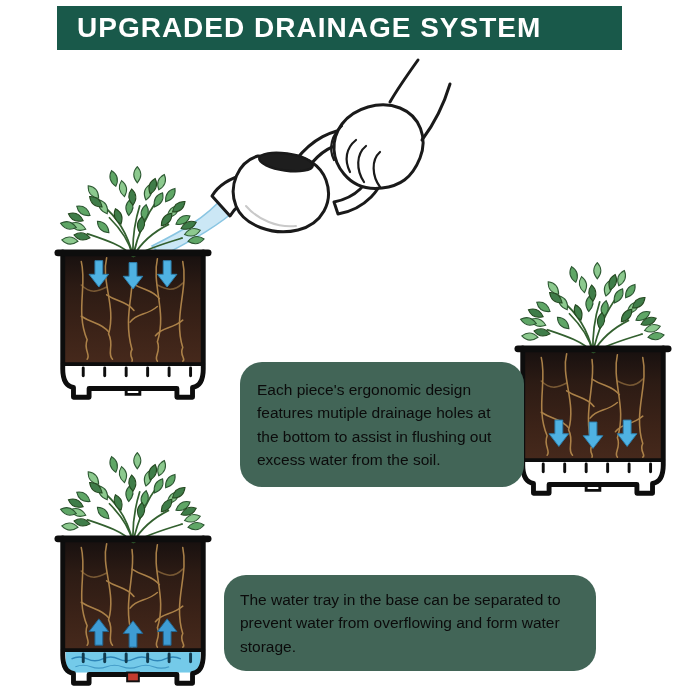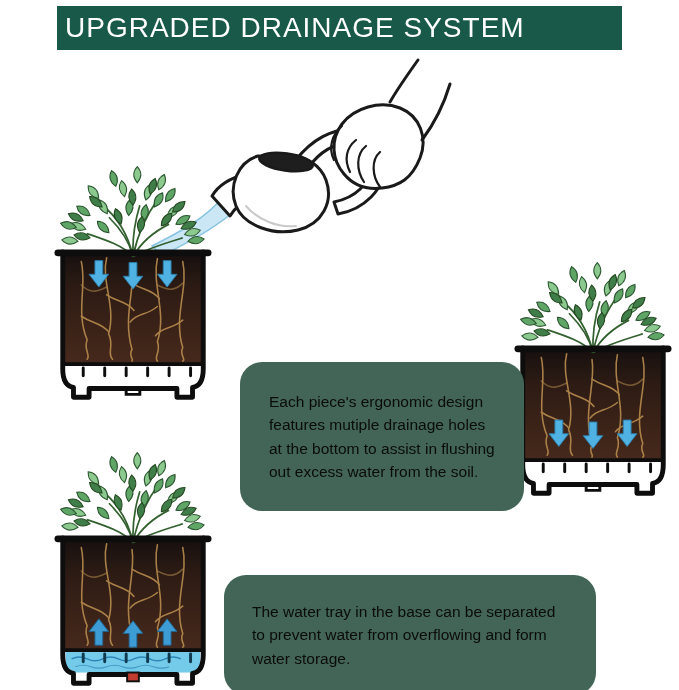--- a/index.html
+++ b/index.html
@@ -5,33 +5,33 @@
   html,body{margin:0;padding:0;background:#ffffff;}
   .canvas{
     position:relative;width:679px;height:690px;background:#ffffff;
     overflow:hidden;font-family:"Liberation Sans","DejaVu Sans",sans-serif;
   }
   .banner{
     position:absolute;left:57px;top:6px;width:565px;height:44px;
     background:#19594A;display:flex;align-items:center;
   }
   .banner .title{
-    color:#ffffff;font-size:28px;font-weight:400;letter-spacing:1px;
-    padding-left:8px;white-space:nowrap;
+    color:#ffffff;font-size:28px;font-weight:700;letter-spacing:1px;
+    padding-left:20px;white-space:nowrap;
   }
   .illu{position:absolute;}
   .watering{left:128px;top:56px;width:340px;height:212px;}
   .pot-a{left:50px;top:166px;width:166px;height:242px;}
   .pot-b{left:510px;top:262px;width:166px;height:242px;}
   .pot-c{left:50px;top:452px;width:166px;height:242px;}
   .callout{
     position:absolute;background:#426557;border-radius:22px;
     color:#0B0B0B;
   }
-  .callout p{margin:12px;font-size:15.5px;line-height:1.5;}
+  .callout p{margin:0;font-size:15.5px;line-height:1.5;}
   .callout-1{left:240px;top:362px;width:284px;padding:16px 17px;box-sizing:border-box;}
   .callout-2{left:224px;top:575px;width:372px;padding:13px 16px;box-sizing:border-box;}
 </style>
 </head>
 <body>
 
 <div class="canvas">
 
   <svg width="0" height="0" style="position:absolute" aria-hidden="true">
     <defs>

